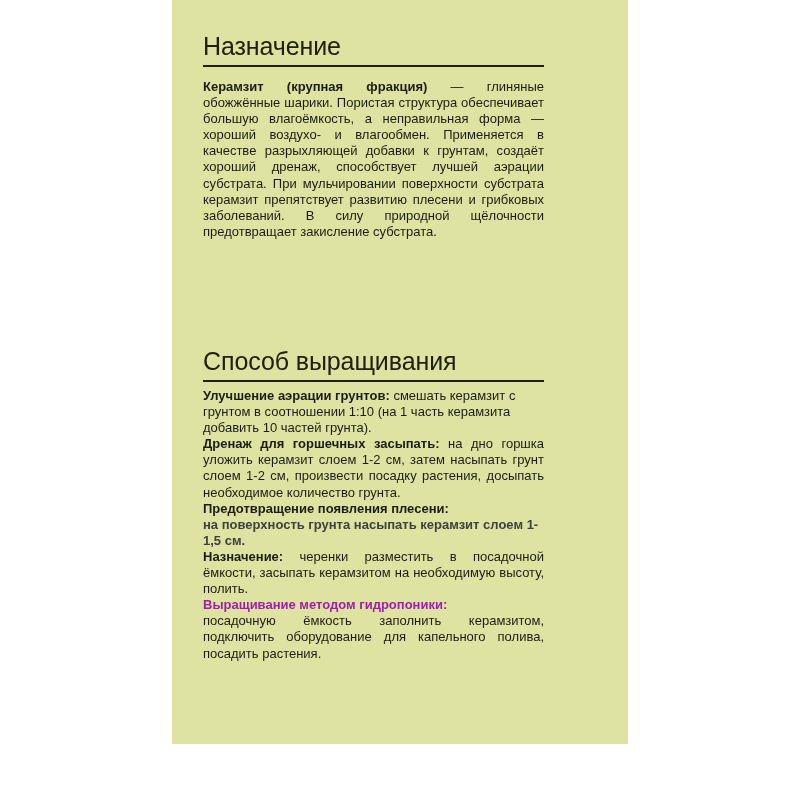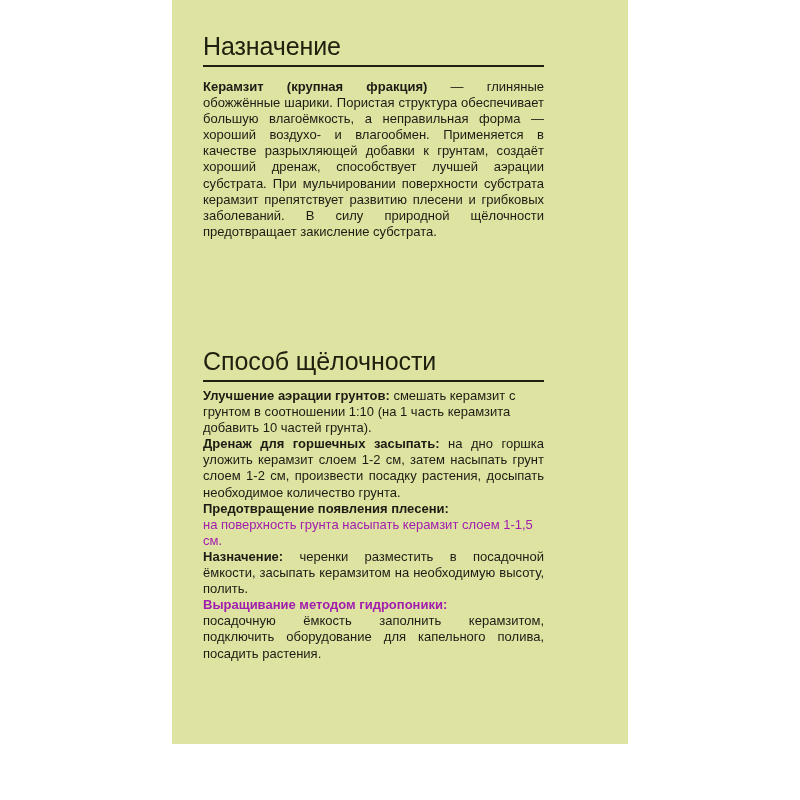--- a/index.html
+++ b/index.html
@@ -94,32 +94,32 @@
       <div class="sec1-head">
         <h2 class="section-title" style="border-bottom-color: rgb(32, 32, 15); color: rgb(32, 32, 15);">Назначение</h2>
       </div>
 
       <div class="sec1-body">
         <p class="para justify blk" style="color: rgb(28, 28, 20);"><span class="lead">Керамзит (крупная фракция)</span><span> — глиняные обожжённые шарики. Пористая структура обеспечивает большую влагоёмкость, а неправильная форма — хороший воздухо- и влагообмен. Применяется в качестве разрыхляющей добавки к грунтам, создаёт хороший дренаж, способствует лучшей аэрации субстрата. При мульчировании поверхности субстрата керамзит препятствует развитию плесени и грибковых заболеваний. В силу природной щёлочности предотвращает закисление субстрата.</span></p>
 
       </div>
 
       <div class="sec2-head">
-        <h2 class="section-title" style="border-bottom-color: rgb(32, 32, 15); color: rgb(32, 32, 15);">Способ щёлочности</h2>
+        <h2 class="section-title" style="border-bottom-color: rgb(32, 32, 15); color: rgb(32, 32, 15);">Способ выращивания</h2>
       </div>
 
       <div class="sec2-body">
 
         <p class="para left blk" style="color: rgb(28, 28, 20);"><span class="lead">Улучшение аэрации грунтов:</span><span> смешать керамзит с грунтом в соотношении 1:10 (на 1 часть керамзита добавить 10 частей грунта).</span></p>
 
         <p class="para justify blk" style="color: rgb(28, 28, 20);"><span class="lead">Дренаж для горшечных засыпать:</span><span> на дно горшка уложить керамзит слоем 1-2 см, затем насыпать грунт слоем 1-2 см, произвести посадку растения, досыпать необходимое количество грунта.</span></p>
 
         <p class="para left blk" style="color: rgb(28, 28, 20);"><span class="lead">Предотвращение появления плесени:</span></p>
 
-        <p class="para left blk" style="color: #a21caf;"><span>на поверхность грунта насыпать керамзит слоем 1-1,5 см.</span></p>
+        <p class="para left blk" style="color: #404040; font-weight: bold;"><span>на поверхность грунта насыпать керамзит слоем 1-1,5 см.</span></p>
 
         <p class="para justify blk" style="color: rgb(28, 28, 20);"><span class="lead">Назначение:</span><span> черенки разместить в посадочной ёмкости, засыпать керамзитом на необходимую высоту, полить.</span></p>
 
         <p class="para left blk" style="color: #a21caf;"><span class="lead">Выращивание методом гидропоники:</span></p>
 
         <p class="para justify blk" style="color: rgb(28, 28, 20);"><span>посадочную ёмкость заполнить керамзитом, подключить оборудование для капельного полива, посадить растения.</span></p>
 
       </div>
 
     </div>

